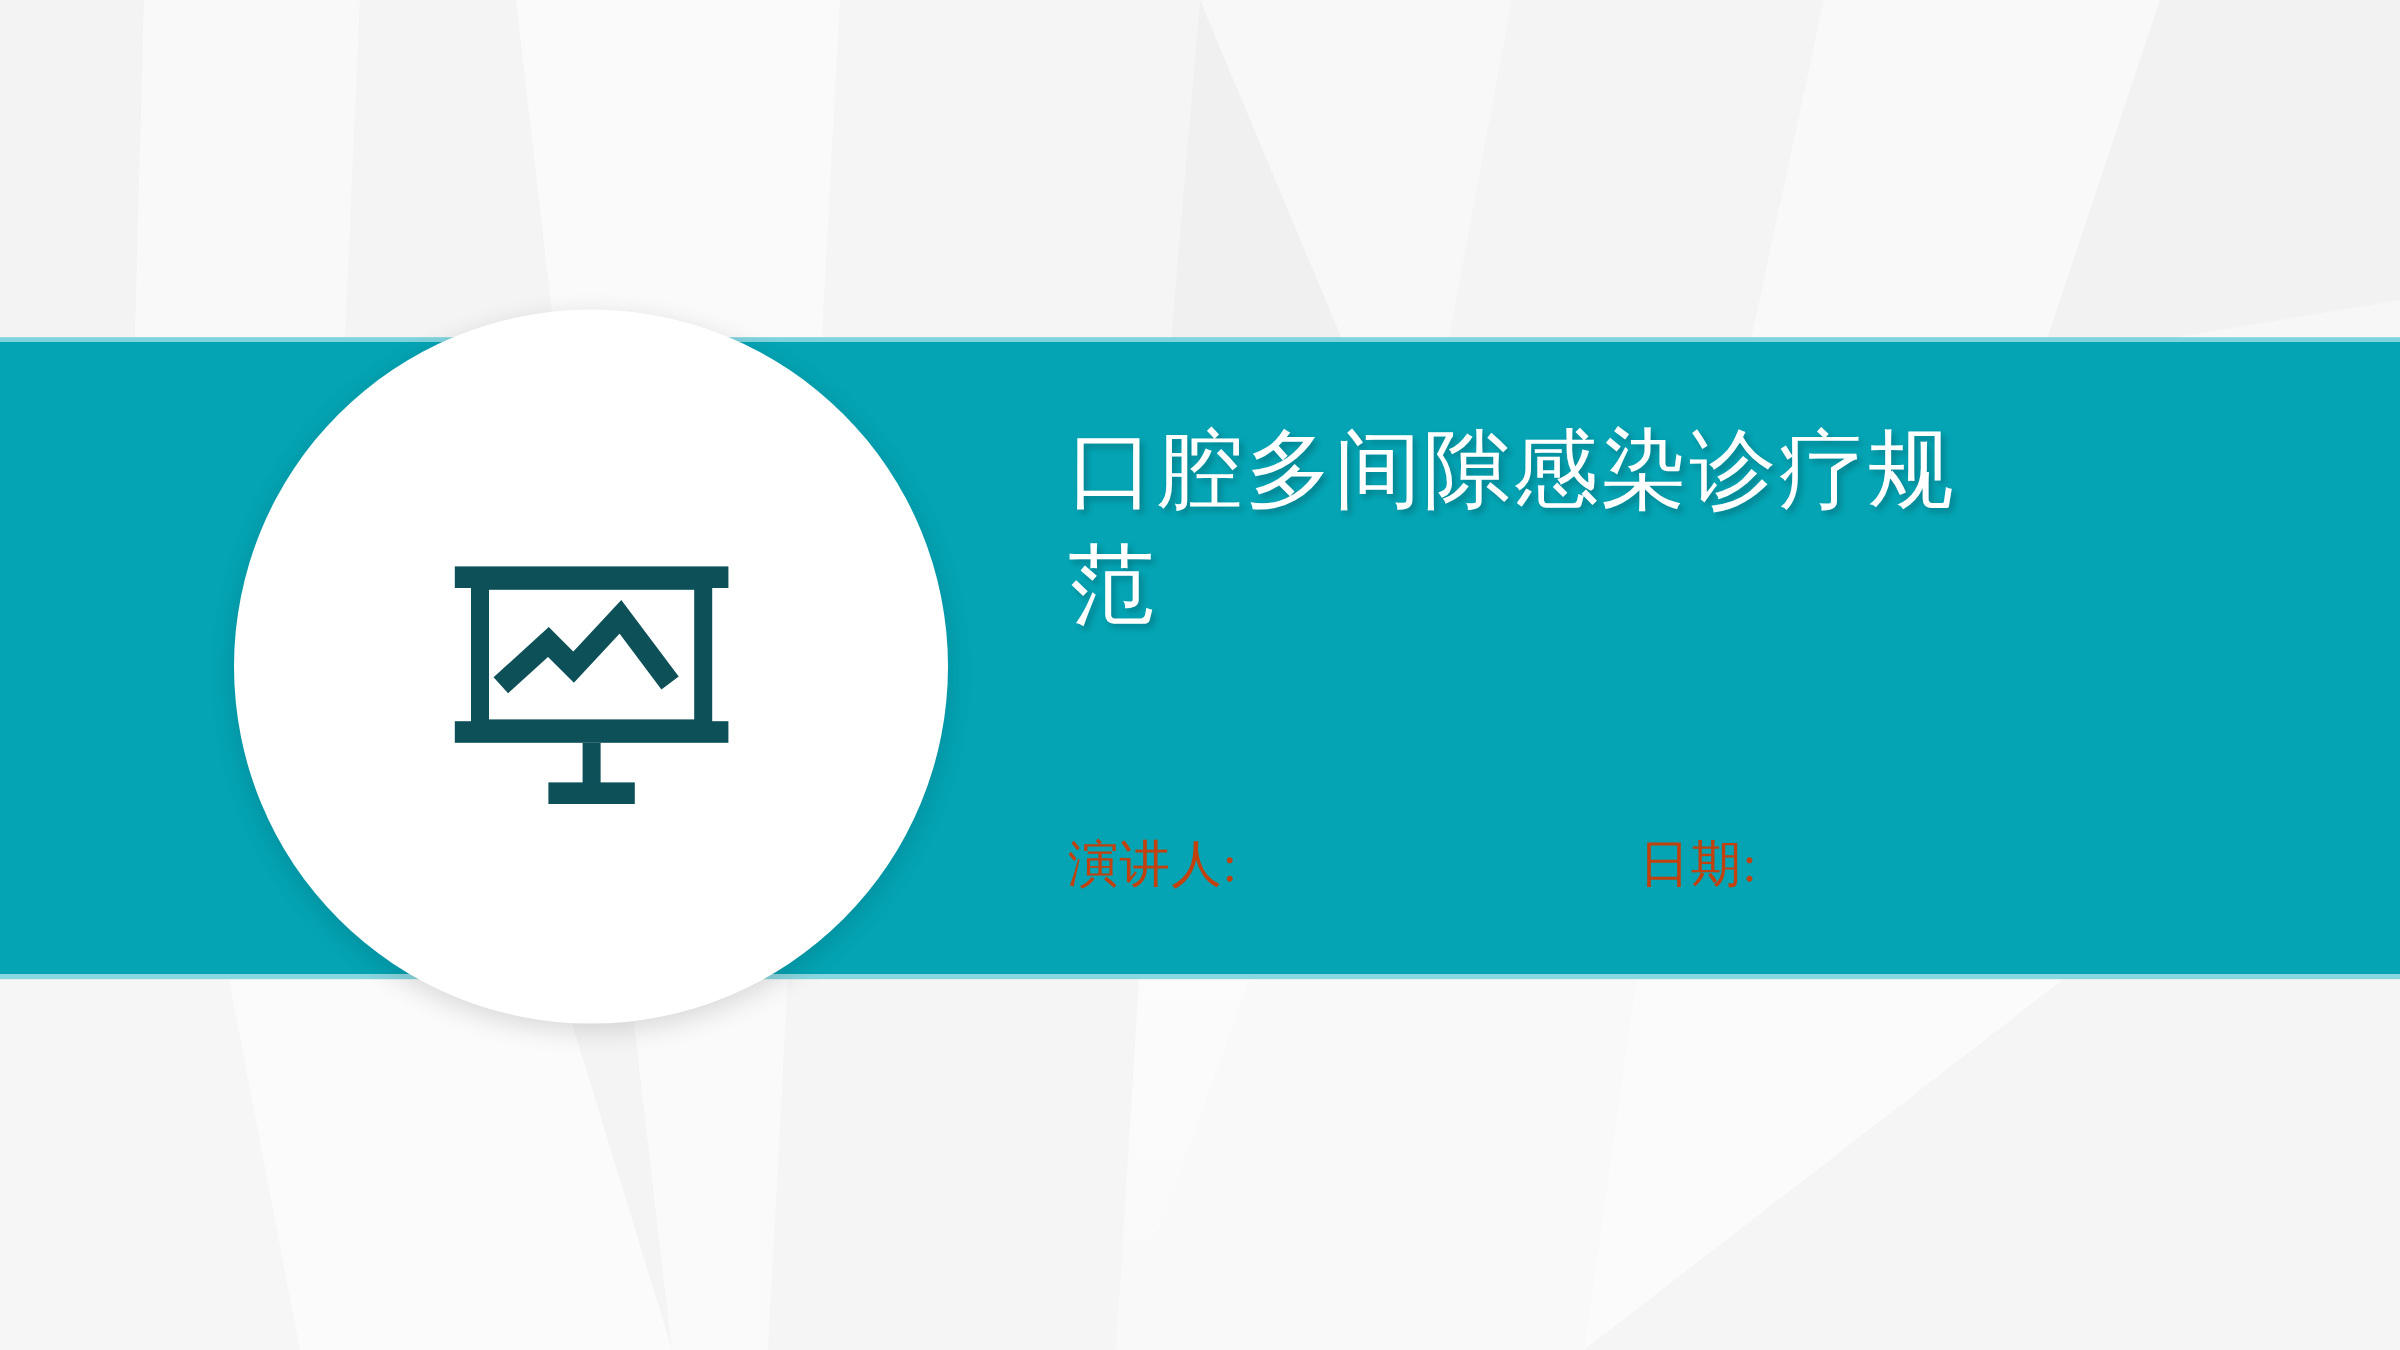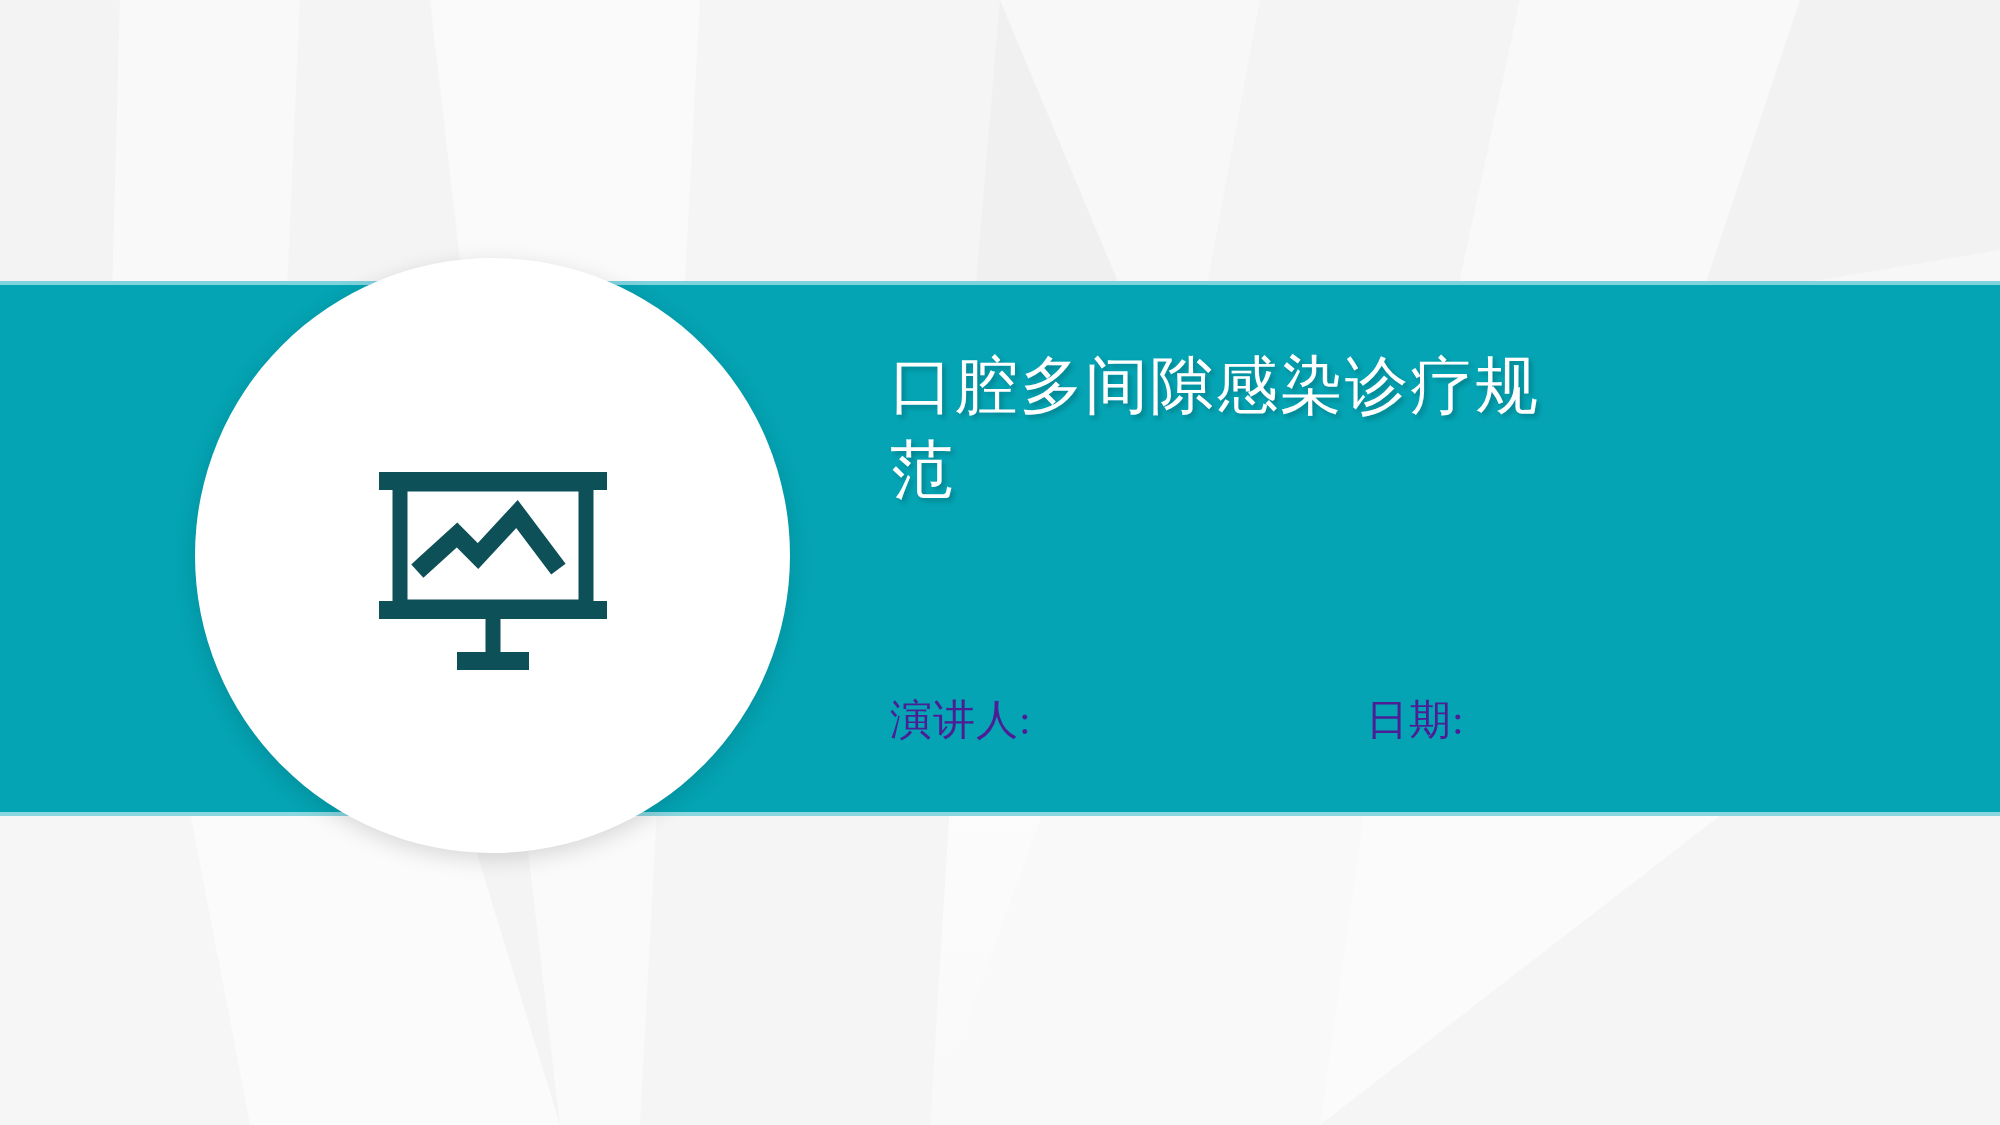--- a/index.html
+++ b/index.html
@@ -80,37 +80,37 @@
     display: block;
   }
 
   
   .title {
     position: absolute;
     left: 890px;
     top: 345px;
     width: 1020px;
     color: #ffffff;
-    font-size: 63px;
+    font-size: 72px;
     line-height: 1.33;
     letter-spacing: 2px;
     font-weight: 400;
     text-shadow: 3px 3px 5px rgba(0,0,0,0.22);
     font-family: "Liberation Serif", "DejaVu Serif", serif;
   }
 
   
   .meta {
     position: absolute;
     left: 890px;
     top: 692px;
     width: 1020px;
     display: flex;
     align-items: baseline;
-    color: #4c1d95;
+    color: #c2410c;
     font-size: 42px;
     letter-spacing: 1px;
     font-family: "Liberation Serif", "DejaVu Serif", serif;
   }
   .meta-presenter { width: 460px; }
   .meta-date { width: 460px; margin-left: 16px; }
 </style>
 </head>
 <body>
 

